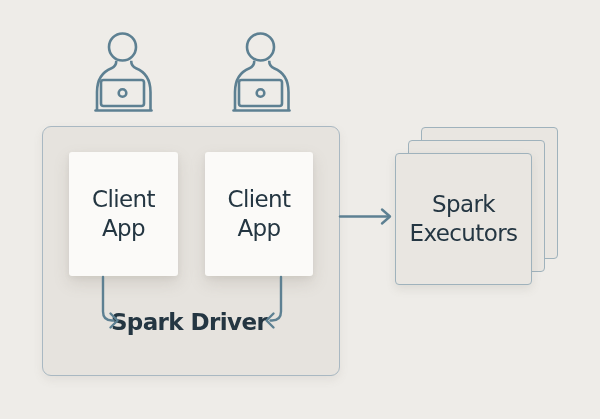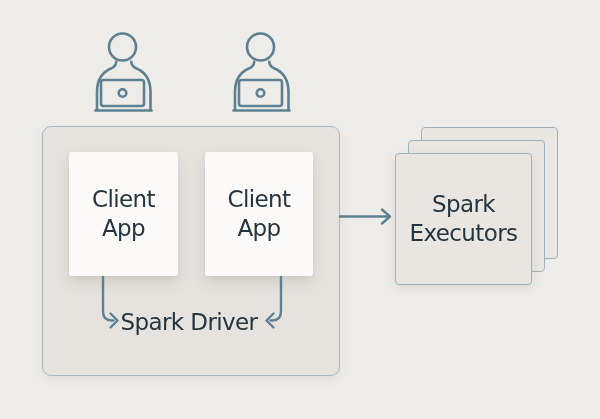--- a/index.html
+++ b/index.html
@@ -62,21 +62,21 @@
   }
   .driver-label{
     position:absolute;
     left:0;right:4px;
     top:181px;
     text-align:center;
     color:var(--text);
     font-size:23px;
     line-height:29px;
     letter-spacing:-0.6px;
-    font-weight:400;
+    font-weight:700;
   }
   .exec-card{
     position:absolute;
     width:137px;height:132px;
     background:var(--exec-fill);
     border:1.5px solid var(--exec-border);
     border-radius:4px;
     box-sizing:border-box;
   }
   .exec-back{left:421px;top:127px;z-index:1;}

